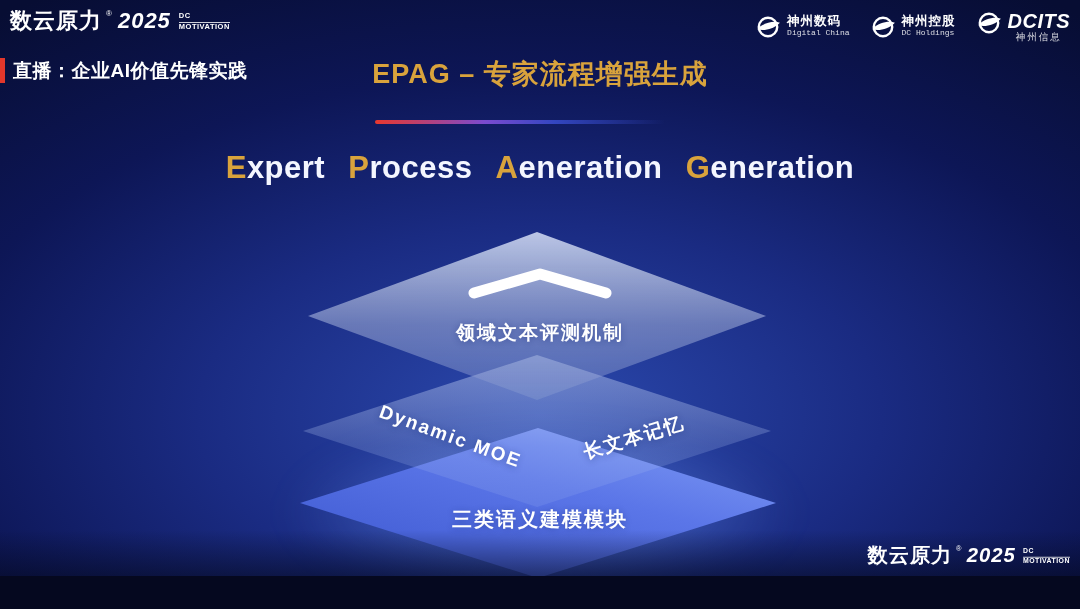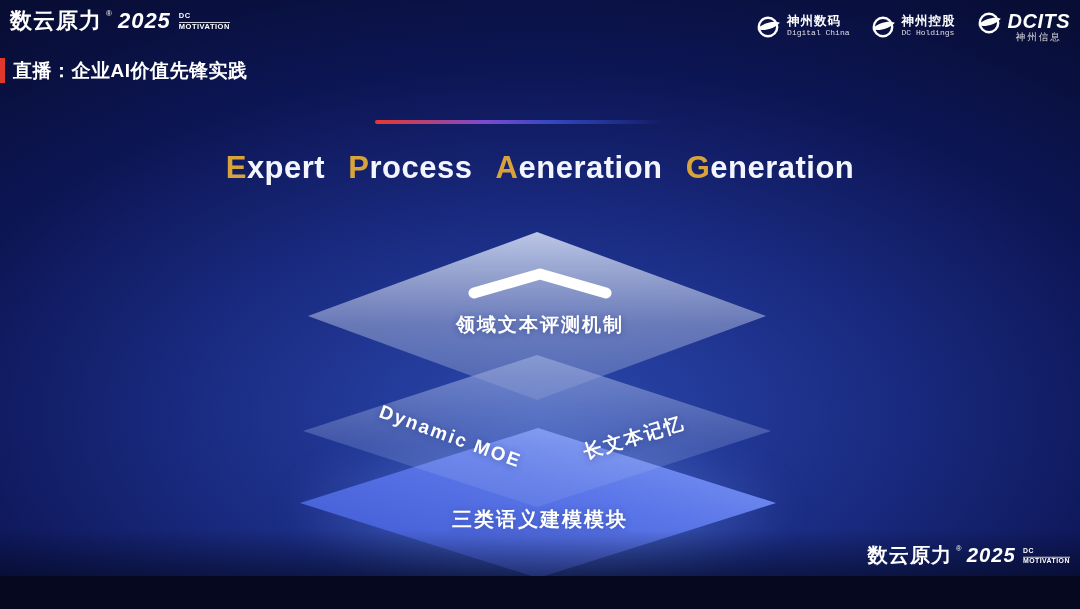--- a/index.html
+++ b/index.html
@@ -57,21 +57,21 @@
   .layer-bottom{left:300px;top:428px;width:476px;height:150px;z-index:1;
     background:linear-gradient(195deg,#84a0f6 0%,#5b76e8 42%,#3a55ce 100%);
     filter:drop-shadow(0 10px 22px rgba(40,70,200,.45));}
   .layer-middle{left:303px;top:355px;width:468px;height:152px;z-index:2;
     background:linear-gradient(180deg,rgba(210,223,252,.46) 0%,rgba(175,195,242,.22) 60%,rgba(160,182,238,.16) 100%);}
   .layer-top{left:308px;top:232px;width:458px;height:168px;z-index:3;
     background:linear-gradient(180deg,rgba(228,237,255,.80) 0%,rgba(196,210,247,.46) 55%,rgba(168,188,240,.30) 100%);
     filter:drop-shadow(0 14px 16px rgba(15,25,80,.35));}
 
   .lbl{position:absolute;z-index:4;color:#fff;text-shadow:0 1px 6px rgba(25,45,120,.45);}
-  .lbl-top{left:405px;top:312px;width:270px;text-align:center;font-size:19px;font-weight:800;letter-spacing:2px;}
+  .lbl-top{left:405px;top:320px;width:270px;text-align:center;font-size:19px;font-weight:800;letter-spacing:2px;}
   .chevron{position:absolute;left:465px;top:266px;z-index:4;}
   .lbl-moe{left:380px;top:400px;font-size:19px;font-weight:600;letter-spacing:2px;
     transform:rotate(20deg);transform-origin:left center;}
   .lbl-mem{left:584px;top:440px;font-size:19px;font-weight:800;letter-spacing:2px;
     transform:rotate(-17deg);transform-origin:left center;}
   .lbl-bottom{left:420px;top:506px;width:240px;text-align:center;font-size:20px;font-weight:800;letter-spacing:2px;}
 </style>
 </head>
 <body>
 
@@ -118,20 +118,21 @@
         <circle cx="24" cy="24" r="17" fill="none" stroke="#fff" stroke-width="4.5"></circle>
         <path d="M4 28 C16 16 34 12 46 16 C34 28 16 32 4 28 Z" fill="#fff"></path>
       </svg>
       <span class="ptxt">
         <span class="pname">DCITS</span>
         <span class="psub">神州信息</span>
       </span>
     </div>
   </div>
 
+  <div class="title-cn">EPAG – 专家流程增强生成</div>
   <div class="divider"></div>
   <div class="title-en">
     <span class="word"><span class="gold">E</span><span>xpert</span></span>
     <span class="word"><span class="gold">P</span><span>rocess</span></span>
     <span class="word"><span class="gold">A</span><span>eneration</span></span>
     <span class="word"><span class="gold">G</span><span>eneration</span></span>
   </div>
 
   <div class="glow"></div>
   <div class="diamond layer-bottom"></div>

